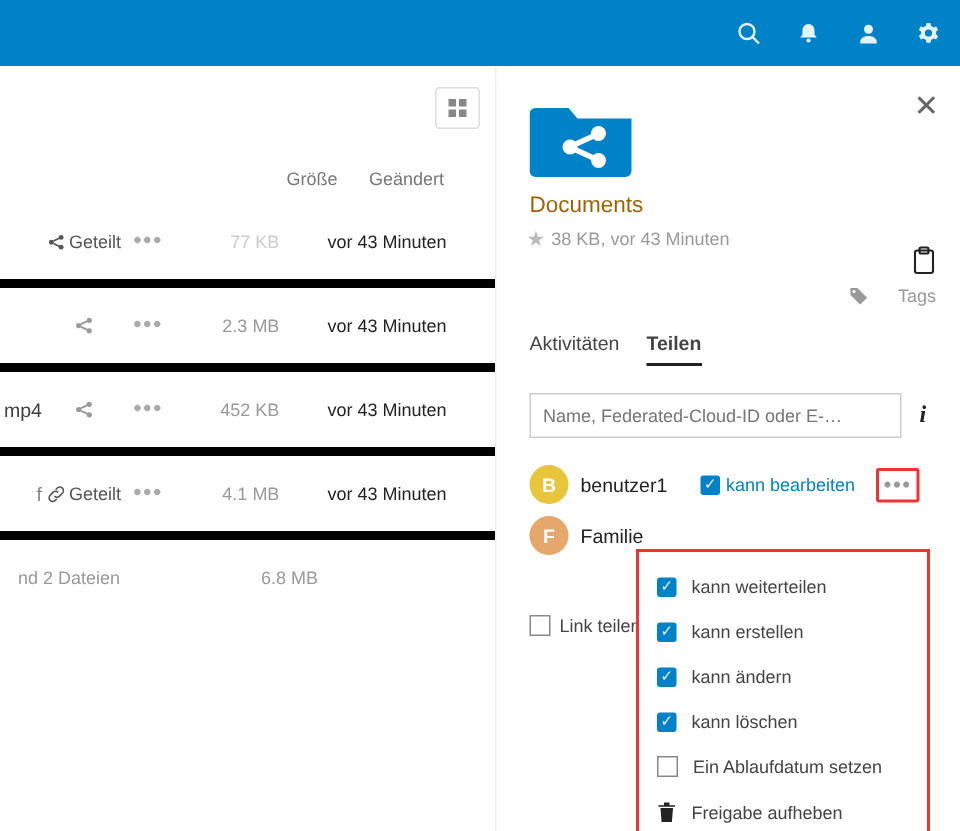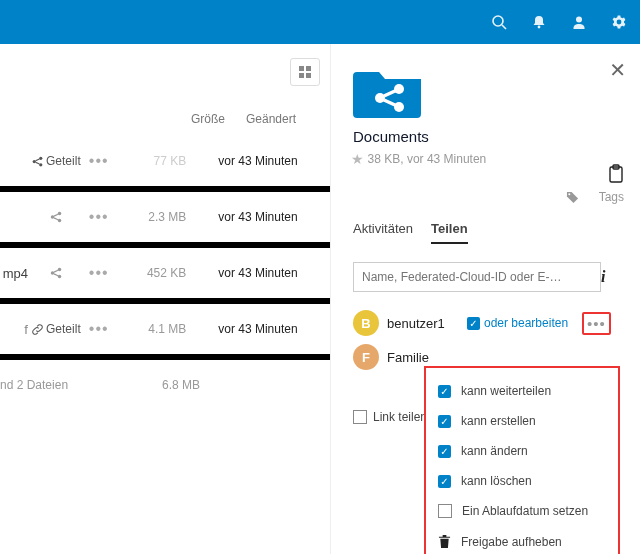--- a/index.html
+++ b/index.html
@@ -11,35 +11,35 @@
 .col-size{left:165px;text-align:right;width:60px}
 .filelist{position:absolute;left:0;top:92px;width:330px}
 .row{height:50px;border-bottom:6px solid #000000;display:flex;align-items:center;white-space:nowrap;color:#555}
 .row .namecell{width:30px;overflow:hidden;text-align:right}
 .row .sharecell{width:60px;display:flex;align-items:center;justify-content:center;gap:2px;color:#777}
 .row .sharecell span{font-size:12px;color:#555}
 .row .morecell{width:32px;text-align:center;color:#aaa;font-size:16px;letter-spacing:1px}
 .row .sizecell{width:78px;text-align:right;color:#999;font-size:12px}
 .row .modcell{width:120px;text-align:left;padding-left:32px;font-size:12px;color:#222}
 .summary{height:50px;display:flex;align-items:center;color:#999;font-size:12px}
-.summary .s1{width:120px;padding-left:0;overflow:hidden}
+.summary .s1{width:120px;padding-left:12px;overflow:hidden}
 .summary .s2{width:80px;text-align:right}
 
 .panel{position:absolute;left:330px;top:0;right:0;height:510px;background:#fff;border-left:1px solid #eee}
 .closex{position:absolute;right:14px;top:14px;font-size:20px;color:#666;cursor:pointer}
 .foldericon{margin:18px 0 0 22px;width:72px;height:56px}
-.fname{margin:10px 0 0 22px;font-size:15px;color:#0f172a}
+.fname{margin:10px 0 0 22px;font-size:15px;color:#a16207}
 .meta{margin:6px 0 0 20px;color:#999;font-size:12px;display:flex;align-items:center;gap:4px}
 .meta .star{font-size:14px;color:#bbb}
 .clip{position:absolute;right:16px;top:120px;color:#333}
 .tags{position:absolute;right:16px;top:146px;color:#999;font-size:12px;display:flex;align-items:center;gap:20px}
 .tabs{margin:54px 0 0 22px;display:flex;gap:18px;font-size:13px;color:#444}
 .tab{padding-bottom:6px;cursor:pointer}
 .tab.active{font-weight:600;border-bottom:2px solid #222}
-.shareinput{margin:18px 0 0 22px;display:flex;align-items:center;gap:0}
+.shareinput{margin:18px 0 0 22px;display:flex;align-items:center;gap:12px}
 .shareinput input{flex:0 0 230px;width:230px;border:1px solid #ccc;padding:7px 8px;font-size:12px;color:#555}
 .shareinput .info{font-style:italic;font-family:Georgia,serif;font-size:16px;font-weight:bold;color:#222}
 .shlist{margin:14px 0 0 22px}
 .shrow{display:flex;align-items:center;height:34px;gap:8px;font-size:13px}
 .avatar{width:26px;height:26px;border-radius:50%;color:#fff;display:flex;align-items:center;justify-content:center;font-weight:600;font-size:13px}
 .av-b{background:#e9c53b}
 .av-f{background:#e6a86a}
 .shrow .uname{flex:0 0 72px}
 .canedit{display:flex;align-items:center;gap:4px;color:#0082c9;font-size:12px}
 .canedit .cb{width:13px;height:13px;background:#0082c9;display:flex;align-items:center;justify-content:center;color:#fff;font-size:10px;border-radius:2px}
@@ -201,21 +201,21 @@
       <input type="text" placeholder="Name, Federated-Cloud-ID oder E-…" style="">
       <span class="info">i</span>
     </div>
 
     <div class="shlist">
       <div class="shrow">
         <div class="avatar av-b">B</div>
         <div class="uname">benutzer1</div>
         <label class="canedit">
           <span class="cb">✓</span>
-          <span>oder bearbeiten</span>
+          <span>kann bearbeiten</span>
         </label>
         <span class="dots dotbox">•••</span>
       </div>
       <div class="shrow">
         <div class="avatar av-f">F</div>
         <div class="uname" style="font-weight:400">Familie</div>
       </div>
     </div>
 
     <div class="linkshare">

